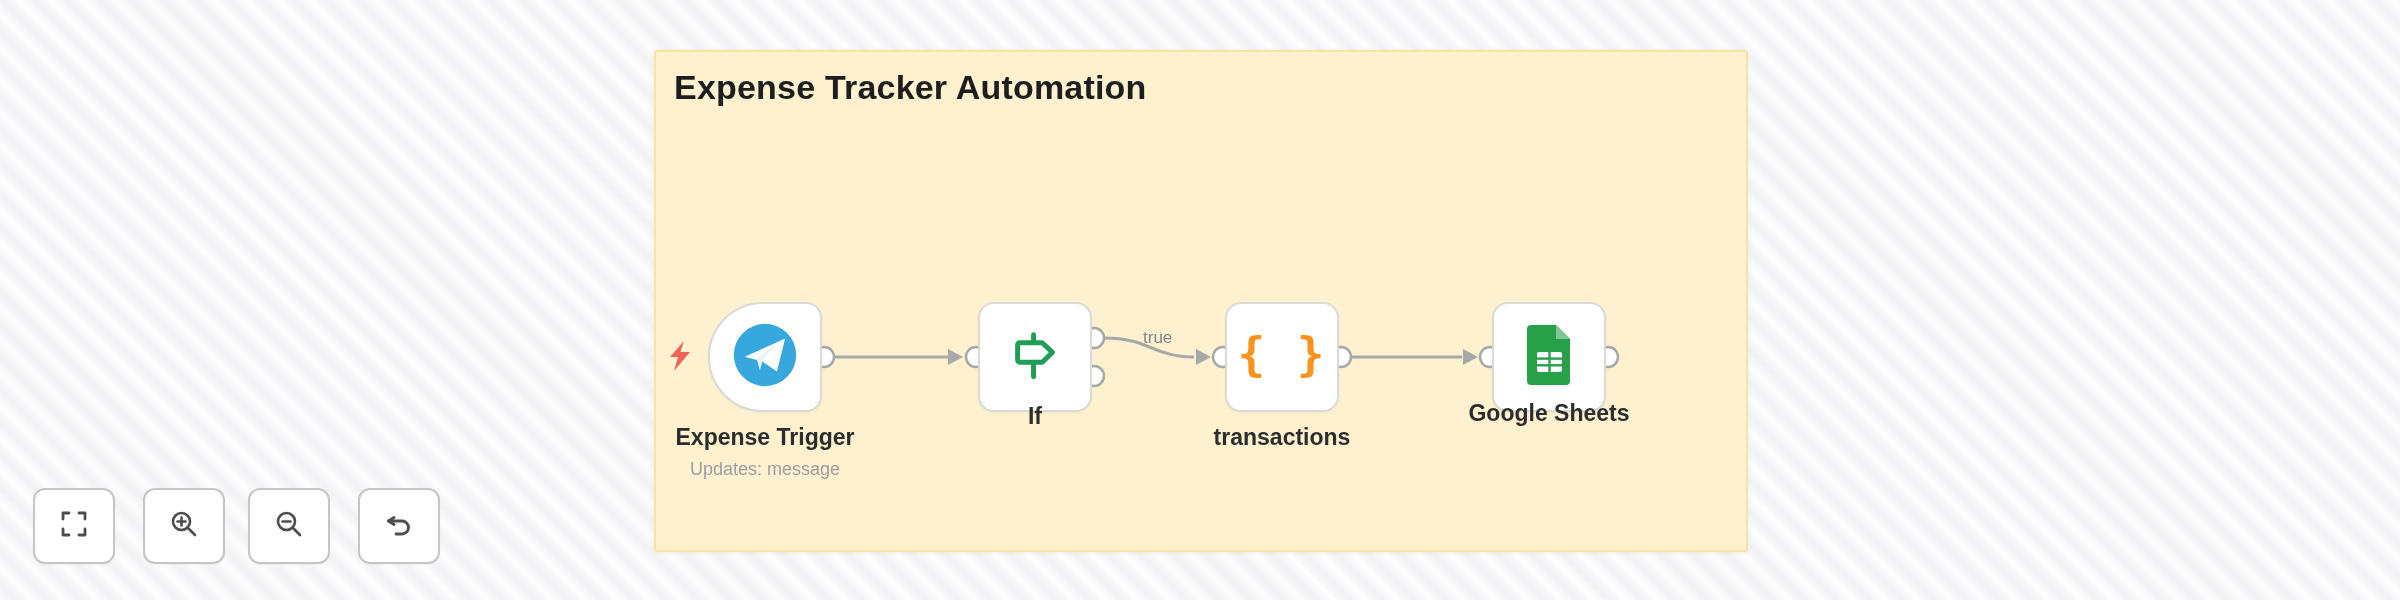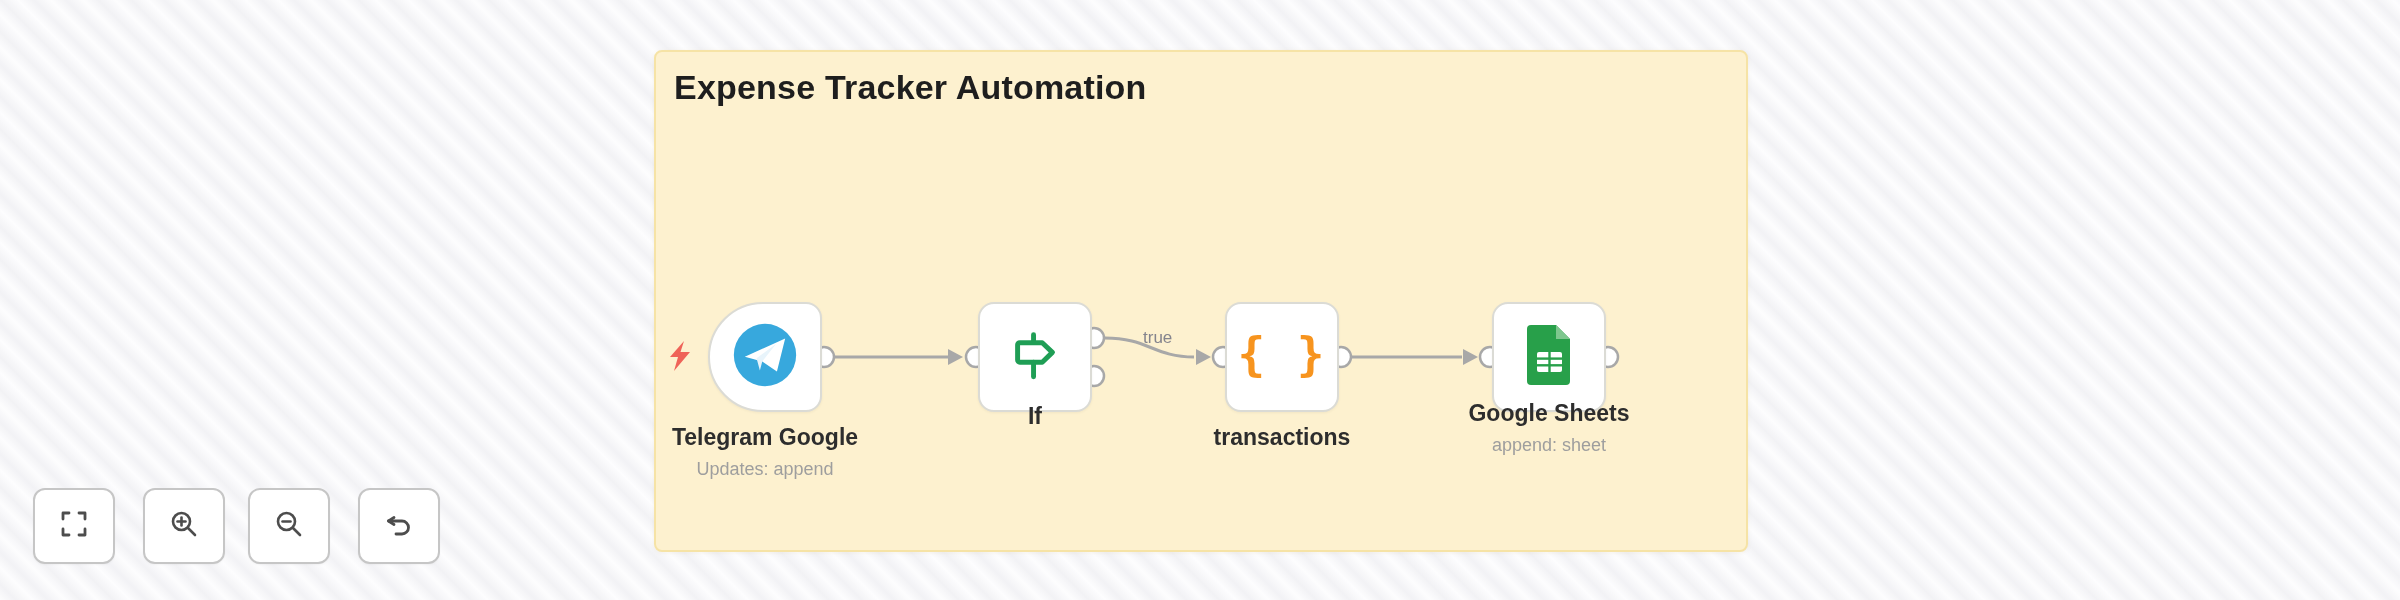--- a/index.html
+++ b/index.html
@@ -7,21 +7,21 @@
   body {
     font-family: "Liberation Sans", "DejaVu Sans", sans-serif;
     background:
       repeating-linear-gradient(45deg, #fdfdfe 0px, #f2f2f5 11px, #fdfdfe 23px);
   }
   .canvas { position: relative; width: 2400px; height: 600px; }
 
   
   .sticky-note {
     position: absolute; left: 654px; top: 50px; width: 1094px; height: 502px;
-    background: #fdf1cf; border: 2px solid #f6e3a6; border-radius: 8px;
+    background: #fdf1cf; border: 2px solid #f6e3a6; border-radius: 3px;
     box-shadow: 0 1px 4px rgba(150,120,30,0.08);
   }
   .sticky-title {
     position: absolute; left: 18px; top: 16px;
     font-size: 34px; font-weight: bold; color: #1e1e1e; letter-spacing: 0.2px;
   }
 
   
   .node {
     position: absolute; top: 302px; width: 114px; height: 110px;
@@ -144,32 +144,31 @@
           <line x1="12" y1="35.6" x2="37" y2="35.6"></line>
           <line x1="12" y1="42.3" x2="37" y2="42.3"></line>
         </g>
       </svg>
     </span>
   </div>
 
   <div class="true-label">true</div>
 
   <div class="node-caption cap-telegram">
-    <div class="name">Telegram Google</div>
-    <div class="sub">Updates: append</div>
+    <div class="name">Expense Trigger</div>
+    <div class="sub">Updates: message</div>
   </div>
   <div class="node-caption cap-if">
     <div class="name">If</div>
   </div>
   <div class="node-caption cap-transactions">
     <div class="name">transactions</div>
   </div>
   <div class="node-caption cap-sheets">
     <div class="name">Google Sheets</div>
-    <div class="sub">append: sheet</div>
   </div>
 
   <div class="tool-btn btn-fit">
     <span>
       <svg width="32" height="32" viewBox="0 0 32 32" fill="none" stroke="#4d4d4d" stroke-width="2.8" stroke-linecap="round" stroke-linejoin="round">
         <path d="M5 11 V5 H11"></path>
         <path d="M21 5 H27 V11"></path>
         <path d="M27 21 V27 H21"></path>
         <path d="M11 27 H5 V21"></path>
       </svg>

